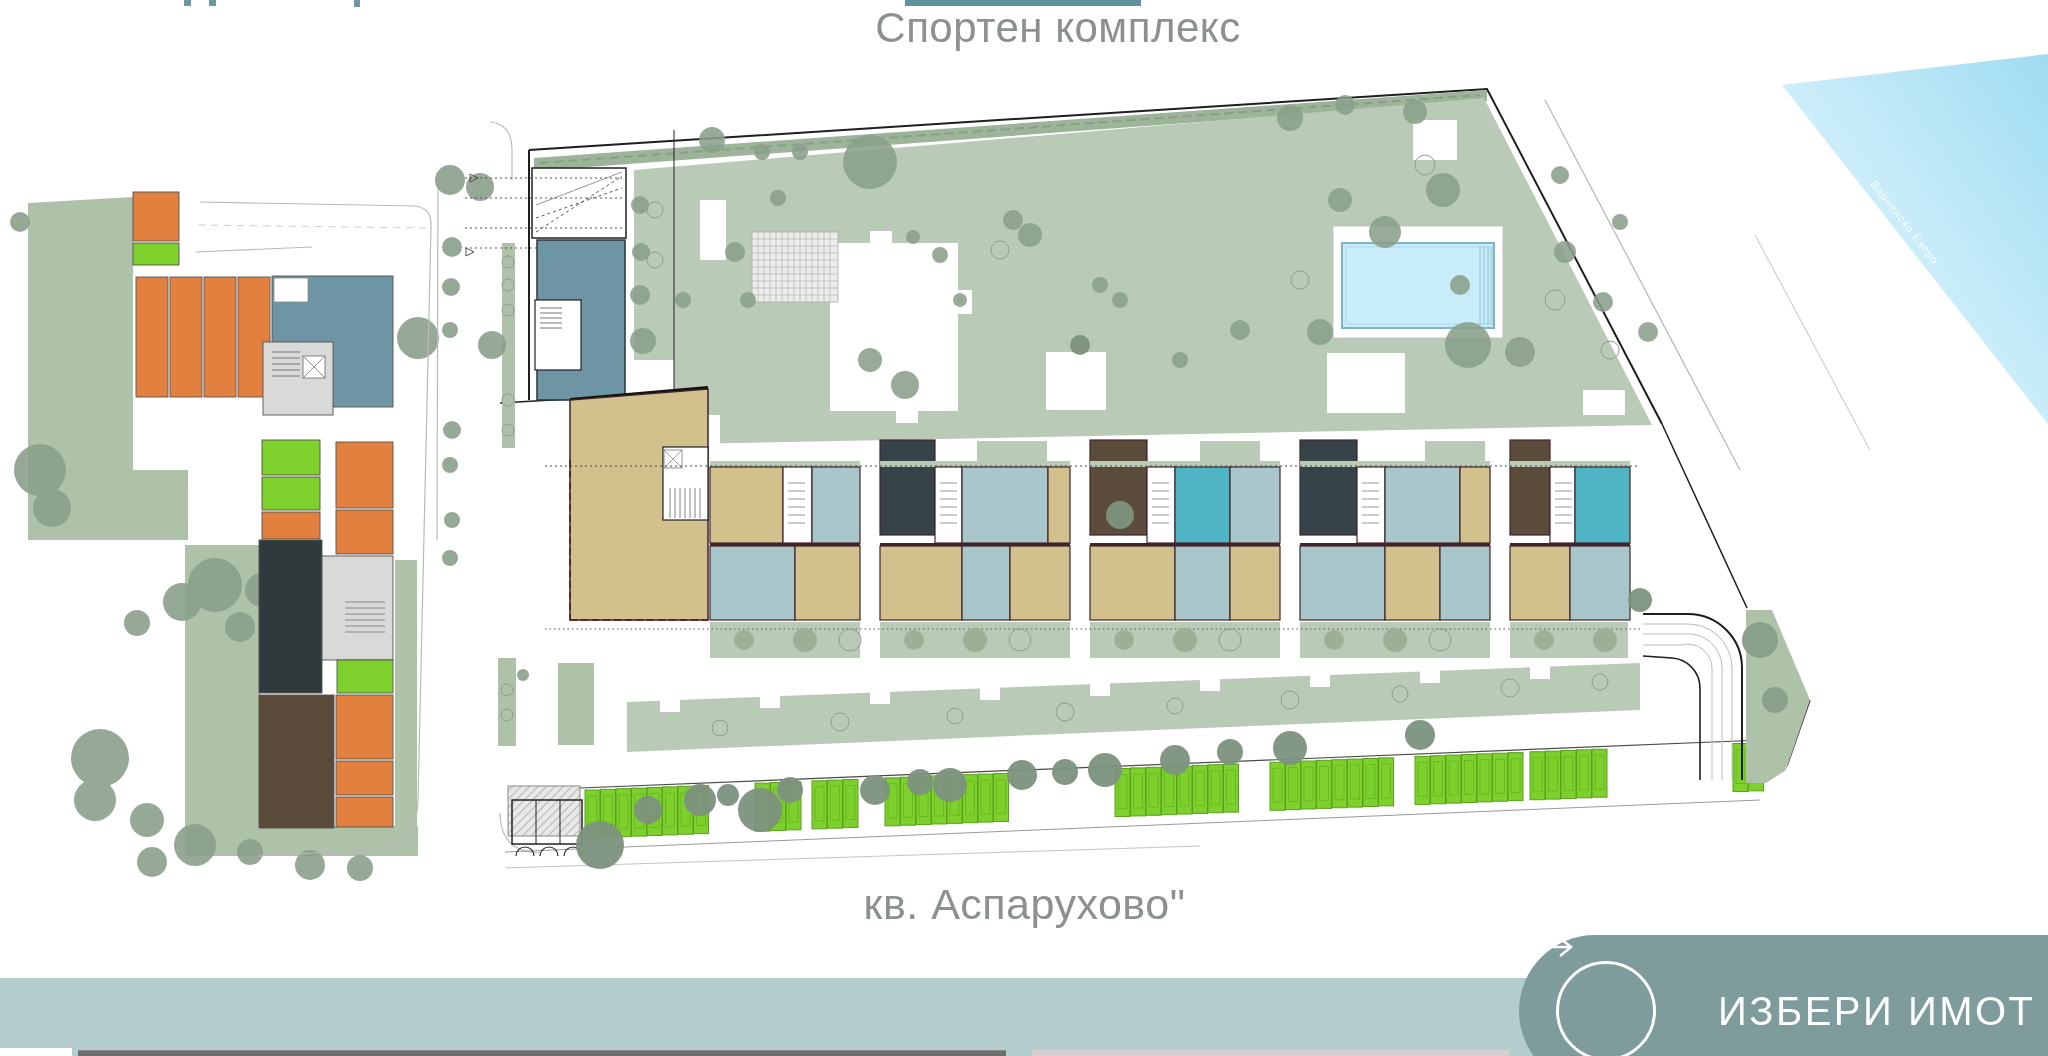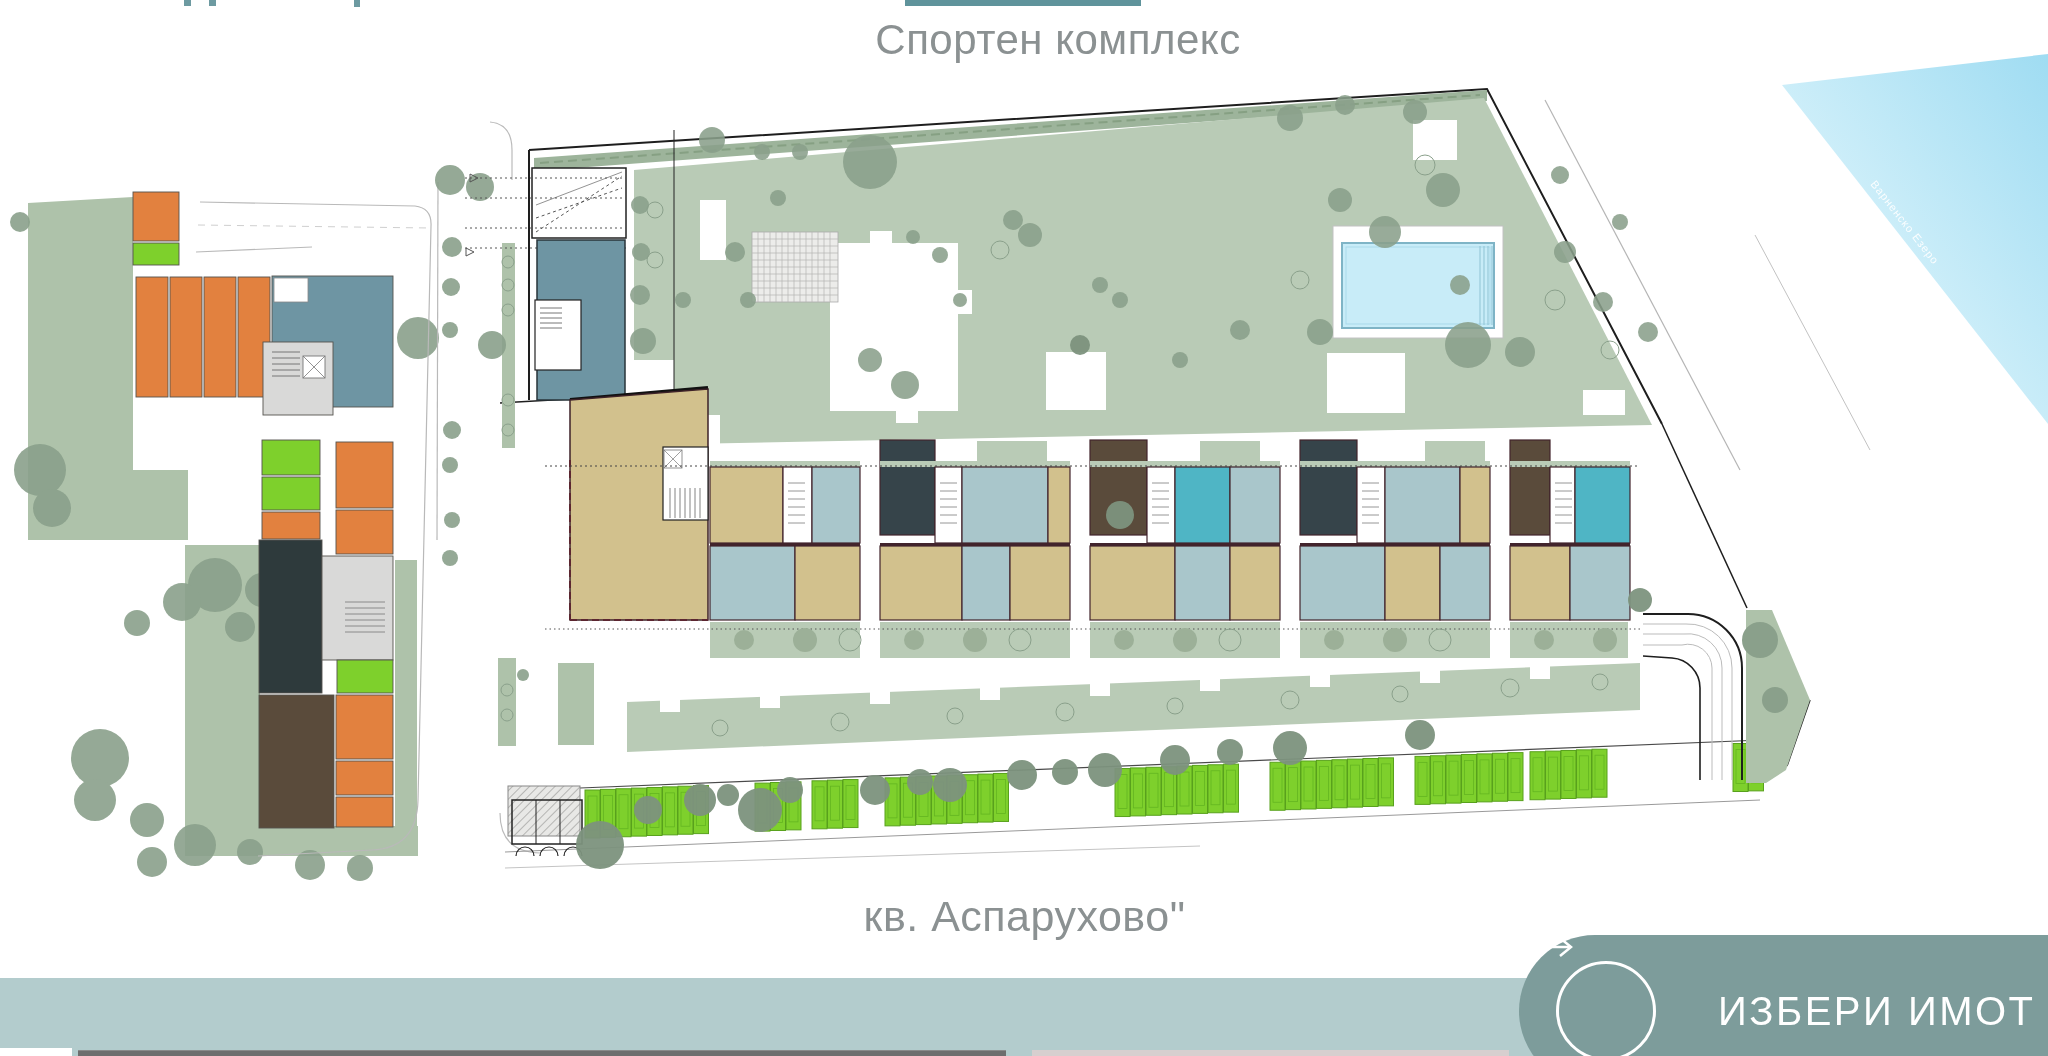--- a/index.html
+++ b/index.html
@@ -1,20 +1,20 @@
 <!DOCTYPE html>
 <html><head>
 <meta charset="utf-8">
 <style>
   html,body{margin:0;padding:0;background:#fff;}
   body{width:2048px;height:1056px;position:relative;overflow:hidden;
        font-family:"Liberation Sans","DejaVu Sans",sans-serif;}
   #stage{position:absolute;inset:0;}
   svg{position:absolute;left:0;top:0;}
-  .title{position:absolute;color:#8b9192;white-space:nowrap;margin-top:12px;}
+  .title{position:absolute;color:#8b9192;white-space:nowrap;}
   #top-title{left:828px;top:4px;width:460px;text-align:center;font-size:42px;letter-spacing:.5px;}
   #bottom-title{left:852px;top:880px;width:345px;text-align:center;font-size:43px;letter-spacing:.5px;}
   #bottom-band{position:absolute;left:0;top:978px;width:2048px;height:78px;background:#b3cccd;}
   #band-notch{position:absolute;left:0;top:1048px;width:72px;height:8px;background:#ffffff;}
   #bar-dark{position:absolute;left:78px;top:1050px;width:928px;height:6px;background:#6e6e6e;border-top:1px solid #8a8a8a;}
   #bar-pink{position:absolute;left:1032px;top:1050px;width:477px;height:6px;background:#d7cfcf;}
   #cta{position:absolute;left:1519px;top:935px;width:610px;height:152px;background:#7d9c9b;
        border-radius:76px;display:flex;align-items:center;cursor:pointer;border:none;}
   #cta .circ{width:94px;height:94px;border-radius:50%;border:3px solid #ffffff;margin-left:31px;
        display:flex;align-items:center;justify-content:center;flex:0 0 auto;}

